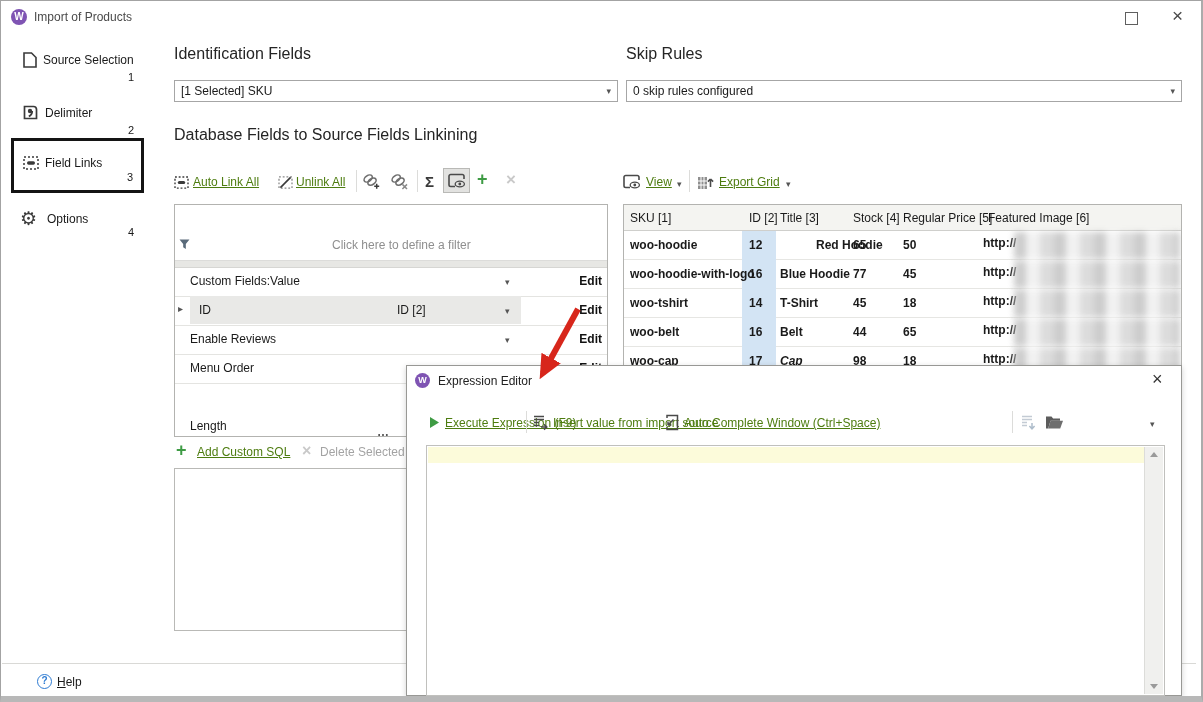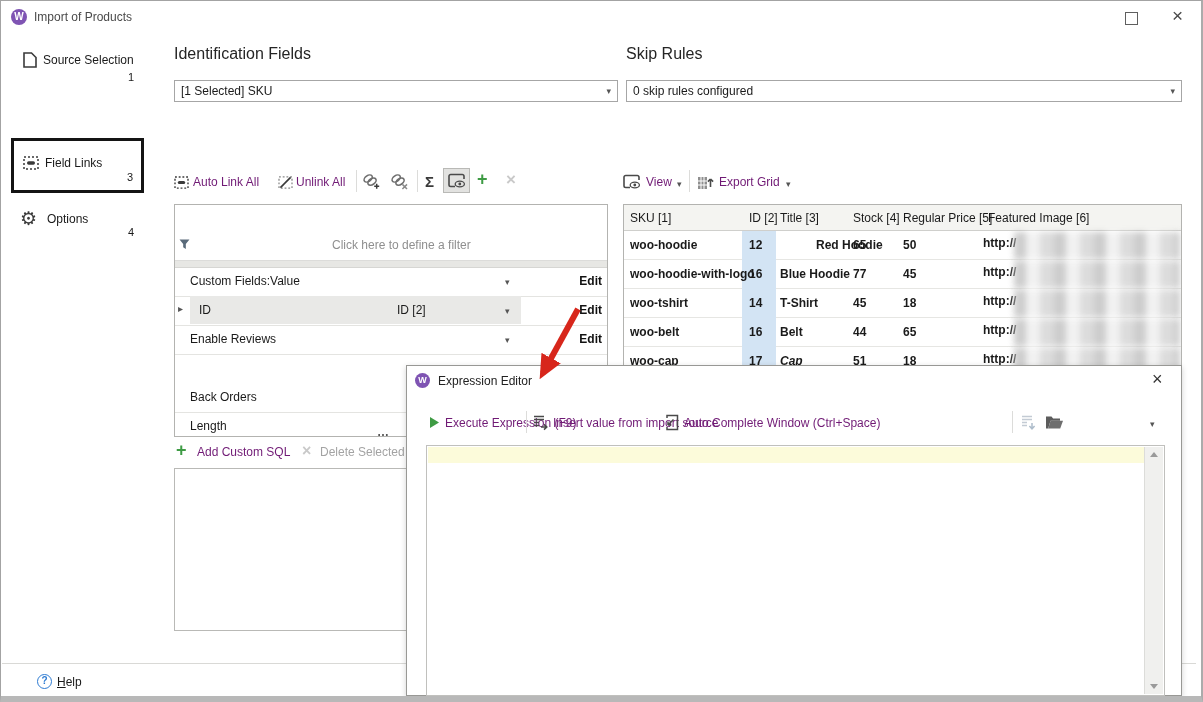--- a/index.html
+++ b/index.html
@@ -4,21 +4,21 @@
 <style>
   html,body{margin:0;padding:0;background:#e9e9e9;}
   body{font-family:"Liberation Sans","DejaVu Sans",sans-serif;}
   .win{position:relative;width:1203px;height:702px;background:#fff;box-sizing:border-box;
        border:1px solid #a3a3a3;border-right:2px solid #ababab;border-bottom:6px solid #b8b8b8;
        overflow:hidden;font-size:12px;color:#1a1a1a;}
   .a{position:absolute;}
   .h{font-size:16px;color:#252525;}
   .combo{box-sizing:border-box;border:1px solid #a6a6a6;background:#fff;height:22px;line-height:20px;padding:0 20px 0 6px;overflow:hidden;white-space:nowrap;}
   .combo .car{position:absolute;right:6px;top:4px;color:#555;font-size:9px;line-height:12px;}
-  .lbl{color:#701a75;}
+  .lbl{color:#4d7c0f;text-decoration:underline;}
   .divider{width:1px;background:#dcdcda;}
   .grid{background:#fff;border:1px solid #b3b3b0;box-sizing:border-box;overflow:hidden;}
   .ghead{background:#f4f4f1;border-bottom:1px solid #cfcfcc;}
   .sep{height:1px;background:#e6e6e3;left:0;right:0;}
   .bold{font-weight:bold;}
   .grey{color:#8f8f8f;}
   .caret{color:#555;font-size:9px;}
   .editbtn{font-weight:bold;color:#111;}
   .logo{border-radius:50%;background:#7f54b3;color:#fff;text-align:center;font-weight:bold;}
   .dlg{background:#fff;border:1px solid #989895;box-shadow:0 2px 6px rgba(0,0,0,.18);z-index:10;}
@@ -42,20 +42,31 @@
   <div class="a" style="left:10px;top:46px;width:133px;height:40px;">
     <span class="a" style="left:12px;top:5px;">
       <svg width="14" height="16" viewBox="0 0 14 16">
           <path d="M1 1 h7.5 L13 5.5 V15 H1 Z" fill="none" stroke="#3a3a3a" stroke-width="1.6"></path>
         </svg>
     </span>
     <span class="a" style="left:32px;top:6px;">Source Selection</span>
     <span class="a" style="right:10px;top:24px;font-size:11px;">1</span>
   </div>
 
+  <div class="a" style="left:10px;top:99px;width:133px;height:40px;">
+    <span class="a" style="left:12px;top:5px;">
+      <svg width="15" height="15" viewBox="0 0 15 15">
+        <path d="M1.5 1.5 h9 a3 3 0 0 1 3 3 v9 h-12 z" fill="none" stroke="#3a3a3a" stroke-width="1.7"></path>
+        <circle cx="7" cy="6" r="2.2" fill="#3a3a3a"></circle>
+          <path d="M9.2 6 q0 4 -3.4 5.3" fill="none" stroke="#3a3a3a" stroke-width="1.8"></path>
+      </svg>
+    </span>
+    <span class="a" style="left:34px;top:6px;">Delimiter</span>
+    <span class="a" style="right:10px;top:24px;font-size:11px;">2</span>
+  </div>
 
   <div class="a" style="left:10px;top:137px;width:133px;height:55px;border:3px solid #141414;box-sizing:border-box;">
     <span class="a" style="left:9px;top:15px;">
       <svg width="16" height="14" viewBox="0 0 16 14">
         <rect x="1" y="1" width="14" height="12" fill="none" stroke="#3a3a3a" stroke-width="1.5" stroke-dasharray="2 2"></rect>
         <rect x="4" y="5.3" width="8" height="3.4" rx="1.7" fill="#3a3a3a"></rect>
       </svg>
     </span>
     <span class="a" style="left:31px;top:15px;">Field Links</span>
     <span class="a" style="right:8px;top:30px;font-size:11px;">3</span>
@@ -72,20 +83,21 @@
     <span>[1 Selected] SKU</span>
     <span class="car">▾</span>
   </div>
 
   <div class="a h" style="left:625px;top:44px;">Skip Rules</div>
   <div class="a combo" style="left:625px;top:79px;width:556px;">
     <span>0 skip rules configured</span>
     <span class="car">▾</span>
   </div>
 
+  <div class="a h" style="left:173px;top:125px;">Database Fields to Source Fields Linkining</div>
 
   <span class="a" style="left:173px;top:175px;">
     <svg width="15" height="13" viewBox="0 0 16 14">
       <rect x="1" y="1" width="14" height="12" fill="none" stroke="#3a3a3a" stroke-width="1.5" stroke-dasharray="2 2"></rect>
       <rect x="4" y="5.3" width="8" height="3.4" rx="1.7" fill="#3a3a3a"></rect>
     </svg>
   </span>
   <span class="a lbl" style="left:192px;top:174px;">Auto Link All</span>
 
   <span class="a" style="left:277px;top:175px;">
@@ -178,22 +190,24 @@
       <span class="a" style="left:15px;top:7px;padding-left:9px;">ID</span>
       <span class="a" style="left:222px;top:7px;">ID [2]</span>
       <span class="a caret" style="left:330px;top:10px;">▾</span>
       <span class="a editbtn" style="left:382px;top:7px;width:45px;text-align:right;">Edit</span>
     </div>
     <div class="a" style="left:0;top:120px;right:0;height:29px;border-bottom:1px solid #e4e4e1;">
       <span class="a" style="left:15px;top:7px;">Enable Reviews</span>
       <span class="a caret" style="left:330px;top:10px;">▾</span>
       <span class="a editbtn" style="left:382px;top:7px;width:45px;text-align:right;">Edit</span>
     </div>
-    <div class="a" style="left:0;top:178px;right:0;height:29px;border-bottom:1px solid #e4e4e1;">
-      <span class="a" style="left:15px;top:7px;">Back Orders</span>
+    <div class="a" style="left:0;top:149px;right:0;height:29px;border-bottom:1px solid #e4e4e1;">
+      <span class="a" style="left:15px;top:7px;">Menu Order</span>
+      <span class="a caret" style="left:330px;top:10px;">▾</span>
+      <span class="a editbtn" style="left:382px;top:7px;width:45px;text-align:right;">Edit</span>
     </div>
     <div class="a" style="left:0;top:207px;right:0;height:29px;">
       <span class="a" style="left:15px;top:7px;">Length</span>
     </div>
   </div>
   <span class="a" style="left:376px;top:424px;color:#555;font-weight:bold;letter-spacing:1px;">…</span>
 
   <span class="a" style="left:175px;top:439px;font-size:18px;font-weight:600;color:#3e9b44;">+</span>
   <span class="a lbl" style="left:196px;top:444px;">Add Custom SQL</span>
   <span class="a disabled" style="left:301px;top:441px;font-size:16px;font-weight:600;">×</span>
@@ -249,21 +263,21 @@
       <span class="a" style="left:156px;top:7px;">Belt</span>
       <span class="a" style="left:229px;top:7px;">44</span>
       <span class="a" style="left:279px;top:7px;">65</span>
       <span class="a" style="left:359px;top:5px;">http://</span>
       <div class="a blur" style="left:390px;top:1px;width:166px;height:27px;"></div>
     </div>
     <div class="a bold" style="left:0;top:142px;right:0;height:28px;">
       <span class="a" style="left:6px;top:7px;">woo-cap</span>
       <span class="a" style="left:125px;top:7px;">17</span>
       <span class="a" style="left:156px;top:7px;font-style:italic;">Cap</span>
-      <span class="a" style="left:229px;top:7px;">51</span>
+      <span class="a" style="left:229px;top:7px;">98</span>
       <span class="a" style="left:279px;top:7px;">18</span>
       <span class="a" style="left:359px;top:5px;">http://</span>
       <div class="a blur" style="left:390px;top:1px;width:166px;height:27px;"></div>
     </div>
   </div>
 
   <div class="a" style="left:1px;top:662px;width:1194px;height:1px;background:#d9d9d6;"></div>
   <div class="a" style="left:36px;top:673px;width:15px;height:15px;border:1.5px solid #2e7bd2;border-radius:50%;box-sizing:border-box;text-align:center;font-size:10px;font-weight:bold;color:#2e7bd2;line-height:12px;"><span>?</span></div>
   <span class="a" style="left:56px;top:674px;"><span class="ul">H</span><span>elp</span></span>
 

